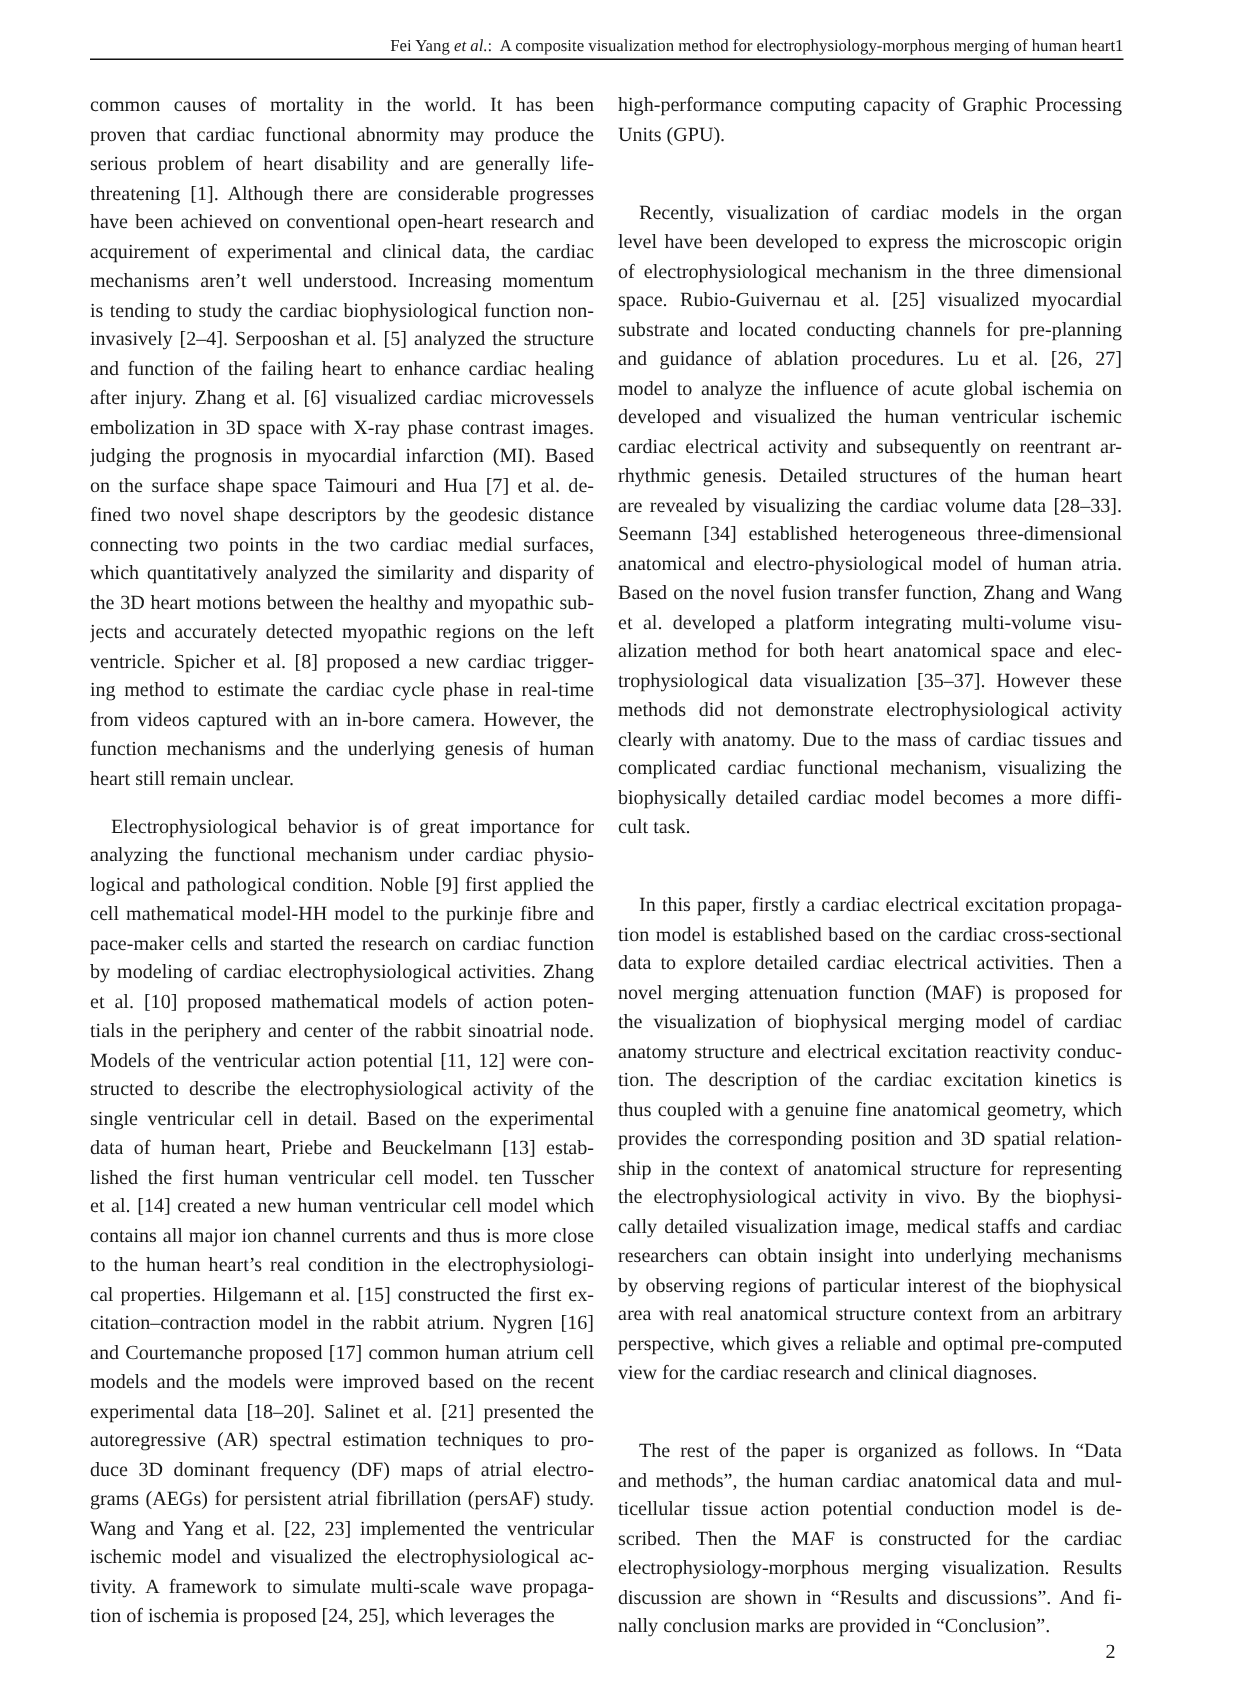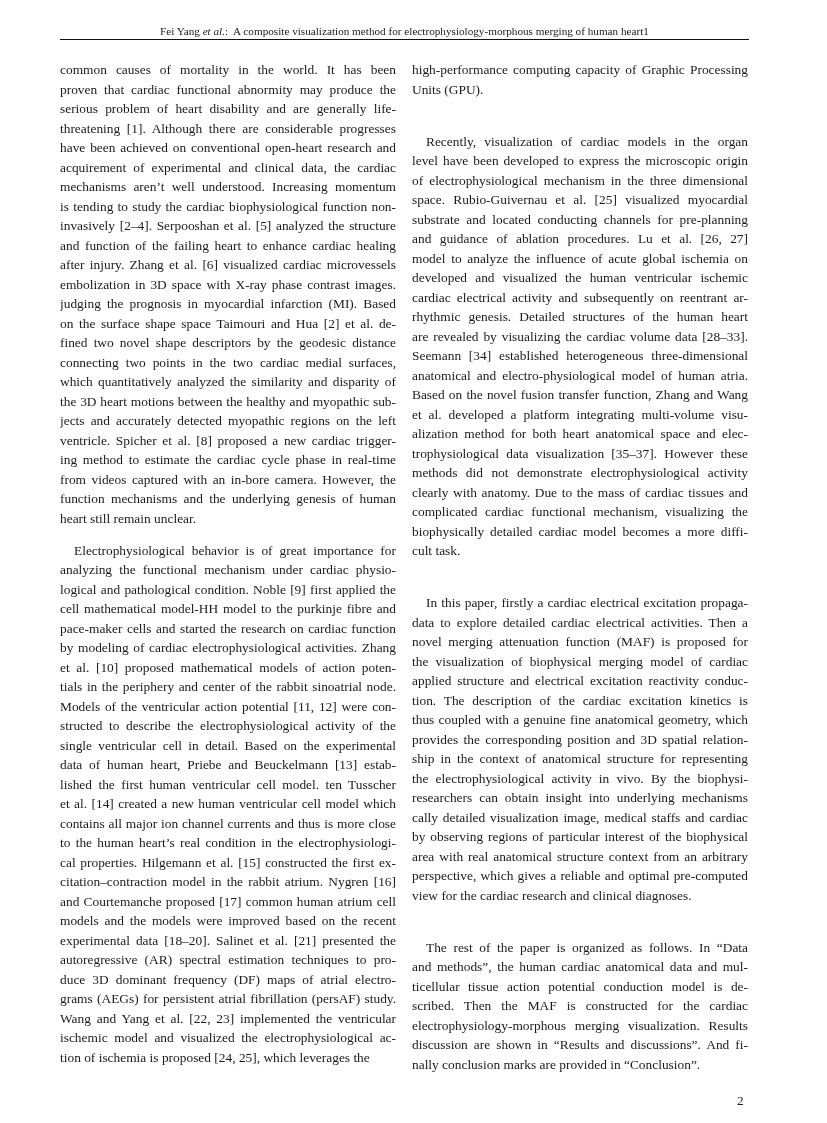--- a/index.html
+++ b/index.html
@@ -1,18 +1,18 @@
 <!DOCTYPE html>
 <html><head>
 <meta charset="utf-8">
 <style>
   html, body { margin: 0; padding: 0; background: #ffffff; }
   body { width: 827px; height: 1123px; position: relative; overflow: hidden;
          font-family: "Liberation Serif", "DejaVu Serif", serif; color: #1a1a1a; }
-  .header { position: absolute; left: 60px; top: 24px; width: 689px; text-align: center;
+  .header { position: absolute; left: 60px; top: 24px; width: 689px; text-align: right;
             font-size: 11.2px; line-height: 14px; }
   .header-rule { position: absolute; left: 60px; top: 39px; width: 689px; height: 0;
                  border-top: 1.2px solid #111; }
   .col { position: absolute; top: 60px; width: 336px; font-size: 13.4px; }
   .col-left { left: 60px; }
   .col-right { left: 412px; }
   .para { margin: 0; }
   .line { display: block; height: 19.5px; line-height: 19.5px; white-space: nowrap;
           text-align: justify; text-align-last: justify; overflow: hidden; }
   .line.last { text-align-last: left; }
@@ -40,21 +40,21 @@
       <span class="line">threatening [1].  Although there are considerable progresses</span>
       <span class="line">have been achieved on conventional open-heart research and</span>
       <span class="line">acquirement of experimental and clinical data, the cardiac</span>
       <span class="line">mechanisms aren’t well understood.  Increasing momentum</span>
       <span class="line">is tending to study the cardiac biophysiological function non-</span>
       <span class="line">invasively [2–4]. Serpooshan et al. [5] analyzed the structure</span>
       <span class="line">and function of the failing heart to enhance cardiac healing</span>
       <span class="line">after injury. Zhang et al. [6] visualized cardiac microvessels</span>
       <span class="line">embolization in 3D space with X-ray phase contrast images.</span>
       <span class="line">judging the prognosis in myocardial infarction (MI). Based</span>
-      <span class="line">on the surface shape space Taimouri and Hua [2] et al.  de-</span>
+      <span class="line">on the surface shape space Taimouri and Hua [7] et al.  de-</span>
       <span class="line">fined two novel shape descriptors by the geodesic distance</span>
       <span class="line">connecting two points in the two cardiac medial surfaces,</span>
       <span class="line">which quantitatively analyzed the similarity and disparity of</span>
       <span class="line">the 3D heart motions between the healthy and myopathic sub-</span>
       <span class="line">jects and accurately detected myopathic regions on the left</span>
       <span class="line">ventricle.  Spicher et al. [8] proposed a new cardiac trigger-</span>
       <span class="line">ing method to estimate the cardiac cycle phase in real-time</span>
       <span class="line">from videos captured with an in-bore camera.  However, the</span>
       <span class="line">function mechanisms and the underlying genesis of human</span>
       <span class="line last">heart still remain unclear.</span>
@@ -80,20 +80,21 @@
       <span class="line">cal properties. Hilgemann et al. [15] constructed the first ex-</span>
       <span class="line">citation–contraction model in the rabbit atrium. Nygren [16]</span>
       <span class="line">and Courtemanche proposed [17] common human atrium cell</span>
       <span class="line">models and the models were improved based on the recent</span>
       <span class="line">experimental data [18–20].  Salinet et al. [21] presented the</span>
       <span class="line">autoregressive (AR) spectral estimation techniques to pro-</span>
       <span class="line">duce 3D dominant frequency (DF) maps of atrial electro-</span>
       <span class="line">grams (AEGs) for persistent atrial fibrillation (persAF) study.</span>
       <span class="line">Wang and Yang et al. [22, 23] implemented the ventricular</span>
       <span class="line">ischemic model and visualized the electrophysiological ac-</span>
+      <span class="line">tivity.  A framework to simulate multi-scale wave propaga-</span>
       <span class="line last">tion of ischemia is proposed [24, 25], which leverages the</span>
     </div>
 </div>
 
 <div class="col col-right">
   <div class="para">
       <span class="line">high-performance computing capacity of Graphic Processing</span>
       <span class="line last">Units (GPU).</span>
     </div>
   <div class="gap-large"></div>
@@ -117,31 +118,32 @@
       <span class="line">trophysiological data visualization [35–37].  However these</span>
       <span class="line">methods did not demonstrate electrophysiological activity</span>
       <span class="line">clearly with anatomy. Due to the mass of cardiac tissues and</span>
       <span class="line">complicated cardiac functional mechanism, visualizing the</span>
       <span class="line">biophysically detailed cardiac model becomes a more diffi-</span>
       <span class="line last">cult task.</span>
     </div>
   <div class="gap-large"></div>
   <div class="para">
       <span class="line indent">In this paper, firstly a cardiac electrical excitation propaga-</span>
+      <span class="line">tion model is established based on the cardiac cross-sectional</span>
       <span class="line">data to explore detailed cardiac electrical activities.  Then a</span>
       <span class="line">novel merging attenuation function (MAF) is proposed for</span>
       <span class="line">the visualization of biophysical merging model of cardiac</span>
-      <span class="line">applied structure and electrical excitation reactivity conduc-</span>
+      <span class="line">anatomy structure and electrical excitation reactivity conduc-</span>
       <span class="line">tion.  The description of the cardiac excitation kinetics is</span>
       <span class="line">thus coupled with a genuine fine anatomical geometry, which</span>
       <span class="line">provides the corresponding position and 3D spatial relation-</span>
       <span class="line">ship in the context of anatomical structure for representing</span>
       <span class="line">the electrophysiological activity in vivo.  By the biophysi-</span>
+      <span class="line">cally detailed visualization image, medical staffs and cardiac</span>
       <span class="line">researchers can obtain insight into underlying mechanisms</span>
-      <span class="line">cally detailed visualization image, medical staffs and cardiac</span>
       <span class="line">by observing regions of particular interest of the biophysical</span>
       <span class="line">area with real anatomical structure context from an arbitrary</span>
       <span class="line">perspective, which gives a reliable and optimal pre-computed</span>
       <span class="line last">view for the cardiac research and clinical diagnoses.</span>
     </div>
   <div class="gap-large"></div>
   <div class="para">
       <span class="line indent">The rest of the paper is organized as follows.  In “Data</span>
       <span class="line">and methods”, the human cardiac anatomical data and mul-</span>
       <span class="line">ticellular tissue action potential conduction model is de-</span>

